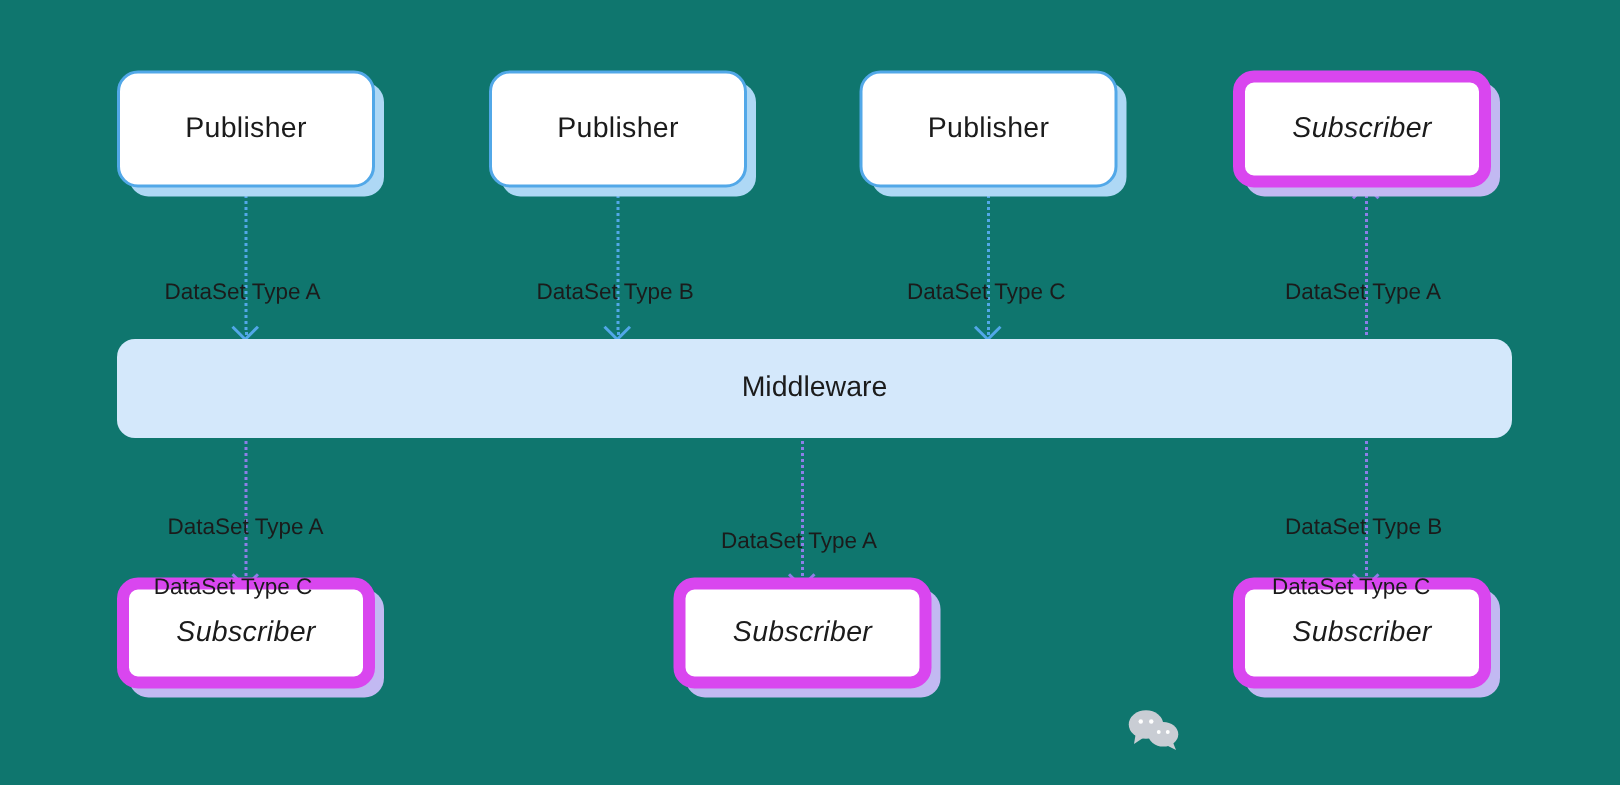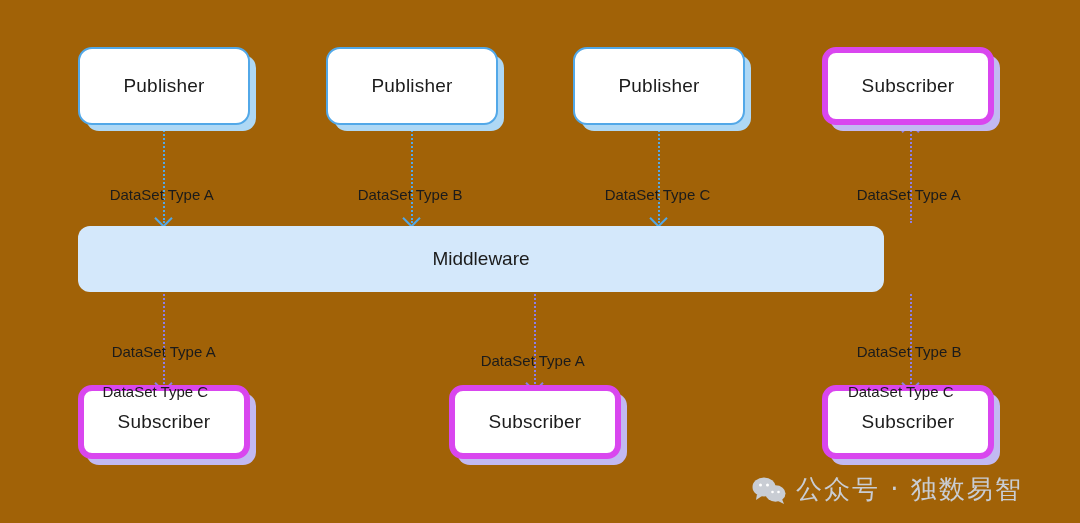--- a/index.html
+++ b/index.html
@@ -7,21 +7,21 @@
     padding: 0;
     background: #ffffff;
   }
   body {
     font-family: "Liberation Sans", "DejaVu Sans", sans-serif;
   }
   #canvas {
     position: relative;
     width: 1080px;
     height: 523px;
-    background: #a16207;
+    background: #0f766e;
     overflow: hidden;
   }
 
   
   .node {
     position: absolute;
     box-sizing: border-box;
     background: #ffffff;
     border-radius: 14px;
     display: flex;
@@ -33,22 +33,23 @@
     z-index: 3;
   }
   .node .node-label {
     pointer-events: none;
   }
   .node.pub {
     border: 2px solid #52A8E8;
     box-shadow: 7px 7px 0 -1px #AED8F5;
   }
   .node.sub {
-    border: 6px solid #d946ef;
+    border: 8px solid #d946ef;
     box-shadow: 7px 7px 0 -1px #C2B9F2;
+    font-style: italic;
   }
 
   
   .middleware {
     position: absolute;
     box-sizing: border-box;
     background: #D4E8FB;
     border-radius: 12px;
     display: flex;
     align-items: center;
@@ -182,21 +183,21 @@
   </div>
 
   <div class="edge-label" style="left:588px; top:165px;">
     <span>DataSet Type C</span>
   </div>
 
   <div class="edge-label" style="left:840px; top:165px;">
     <span>DataSet Type A</span>
   </div>
 
-  <div class="middleware" style="left:78px; top:226px; width:806px; height:66px;">
+  <div class="middleware" style="left:78px; top:226px; width:930px; height:66px;">
     <span>Middleware</span>
   </div>
 
   <div class="conn purple" style="left:163px; top:294px; width:2px; height:94px;">
     <span class="line"></span>
     <span class="head down"></span>
   </div>
 
   <div class="conn purple" style="left:534px; top:294px; width:2px; height:94px;">
     <span class="line"></span>
@@ -240,16 +241,15 @@
         <ellipse cx="12" cy="11" rx="11.5" ry="9.5" fill="#C9CDD4"></ellipse>
         <polygon points="5,18 4,24 10,20" fill="#C9CDD4"></polygon>
         <ellipse cx="23.5" cy="17.5" rx="10" ry="8.2" fill="#C9CDD4"></ellipse>
         <polygon points="30,23 32,28 26,25" fill="#C9CDD4"></polygon>
         <circle cx="8.5" cy="9" r="1.5" fill="#ffffff"></circle>
         <circle cx="15.5" cy="9" r="1.5" fill="#ffffff"></circle>
         <circle cx="20.5" cy="16" r="1.3" fill="#ffffff"></circle>
         <circle cx="26.5" cy="16" r="1.3" fill="#ffffff"></circle>
       </svg>
     </span>
-    <span>公众号 · 独数易智</span>
   </div>
 
 </div>
 
 </body></html>

